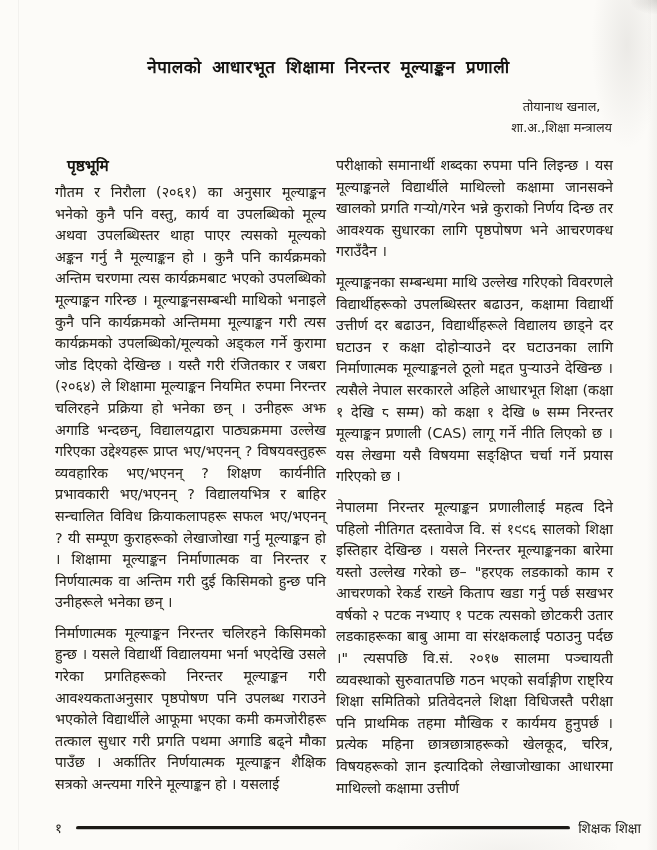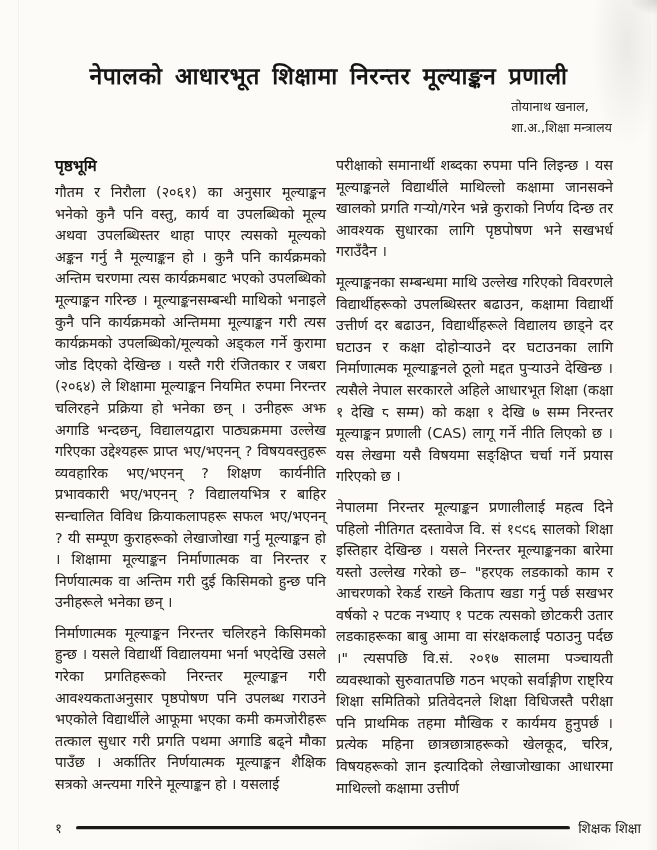--- a/index.html
+++ b/index.html
@@ -36,46 +36,46 @@
   }
   .scan-smudge-bottom {
     position: absolute; right: 40px; bottom: 0; width: 220px; height: 26px;
     background: radial-gradient(ellipse at 50% 100%, rgba(120,115,108,0.07), rgba(120,115,108,0.0) 75%);
   }
   
   .article-title {
     position: absolute;
     top: 44px; left: 30px; right: 30px;
     text-align: center;
-    font-size: 23px;
+    font-size: 17px;
     font-weight: bold;
     color: #161513;
     letter-spacing: 0.5px;
     word-spacing: 4px;
   }
   .byline {
     position: absolute;
     top: 96px; right: 45px;
-    text-align: left;
+    text-align: center;
     font-size: 12.8px;
     line-height: 21px;
     color: #26241f;
   }
   .col {
     position: absolute;
     top: 155px;
     font-size: 14.3px;
     line-height: 21.6px;
     text-align: justify;
     color: #232119;
   }
   .col-left  { left: 55px;  width: 271px; }
   .col-right { left: 336px; width: 277px; }
   .section-heading {
-    margin: 0 0 5px 0;
+    margin: 0 0 5px 12px;
     font-size: 15.4px;
     font-weight: bold;
     line-height: 22px;
     color: #15140f;
     text-align: left;
   }
   .col p { margin: 0 0 9px 0; }
   
   .footer {
     position: absolute;
@@ -113,21 +113,21 @@
     <div>शा.अ.,शिक्षा मन्त्रालय</div>
   </div>
 
   <div class="col col-left">
     <h2 class="section-heading">पृष्ठभूमि</h2>
     <p>गौतम र निरौला (२०६१) का अनुसार मूल्याङ्कन भनेको कुनै पनि वस्तु, कार्य वा उपलब्धिको मूल्य अथवा उपलब्धिस्तर थाहा पाएर त्यसको मूल्यको अङ्कन गर्नु नै मूल्याङ्कन हो । कुनै पनि कार्यक्रमको अन्तिम चरणमा त्यस कार्यक्रमबाट भएको उपलब्धिको मूल्याङ्कन गरिन्छ । मूल्याङ्कनसम्बन्धी माथिको भनाइले कुनै पनि कार्यक्रमको अन्तिममा मूल्याङ्कन गरी त्यस कार्यक्रमको उपलब्धिको/मूल्यको अड्कल गर्ने कुरामा जोड दिएको देखिन्छ । यस्तै गरी रंजितकार र जबरा (२०६४) ले शिक्षामा मूल्याङ्कन नियमित रुपमा निरन्तर चलिरहने प्रक्रिया हो भनेका छन् । उनीहरू अझ अगाडि भन्दछन्, विद्यालयद्वारा पाठ्यक्रममा उल्लेख गरिएका उद्देश्यहरू प्राप्त भए/भएनन् ? विषयवस्तुहरू व्यवहारिक भए/भएनन् ? शिक्षण कार्यनीति प्रभावकारी भए/भएनन् ? विद्यालयभित्र र बाहिर सन्चालित विविध क्रियाकलापहरू सफल भए/भएनन् ? यी सम्पूण कुराहरूको लेखाजोखा गर्नु मूल्याङ्कन हो । शिक्षामा मूल्याङ्कन निर्माणात्मक वा निरन्तर र निर्णयात्मक वा अन्तिम गरी दुई किसिमको हुन्छ पनि उनीहरूले भनेका छन् ।</p>
     <p>निर्माणात्मक मूल्याङ्कन निरन्तर चलिरहने किसिमको हुन्छ । यसले विद्यार्थी विद्यालयमा भर्ना भएदेखि उसले गरेका प्रगतिहरूको निरन्तर मूल्याङ्कन गरी आवश्यकताअनुसार पृष्ठपोषण पनि उपलब्ध गराउने भएकोले विद्यार्थीले आफूमा भएका कमी कमजोरीहरू तत्काल सुधार गरी प्रगति पथमा अगाडि बढ्ने मौका पाउँछ । अर्कातिर निर्णयात्मक मूल्याङ्कन शैक्षिक सत्रको अन्त्यमा गरिने मूल्याङ्कन हो । यसलाई</p>
   </div>
 
   <div class="col col-right">
-    <p>परीक्षाको समानार्थी शब्दका रुपमा पनि लिइन्छ । यस मूल्याङ्कनले विद्यार्थीले माथिल्लो कक्षामा जानसक्ने खालको प्रगति गऱ्यो/गरेन भन्ने कुराको निर्णय दिन्छ तर आवश्यक सुधारका लागि पृष्ठपोषण भने सखभर्ध गराउँदैन ।</p>
+    <p>परीक्षाको समानार्थी शब्दका रुपमा पनि लिइन्छ । यस मूल्याङ्कनले विद्यार्थीले माथिल्लो कक्षामा जानसक्ने खालको प्रगति गऱ्यो/गरेन भन्ने कुराको निर्णय दिन्छ तर आवश्यक सुधारका लागि पृष्ठपोषण भने आचरणक्ध गराउँदैन ।</p>
     <p>मूल्याङ्कनका सम्बन्धमा माथि उल्लेख गरिएको विवरणले विद्यार्थीहरूको उपलब्धिस्तर बढाउन, कक्षामा विद्यार्थी उत्तीर्ण दर बढाउन, विद्यार्थीहरूले विद्यालय छाड्ने दर घटाउन र कक्षा दोहोऱ्याउने दर घटाउनका लागि निर्माणात्मक मूल्याङ्कनले ठूलो मद्दत पुऱ्याउने देखिन्छ । त्यसैले नेपाल सरकारले अहिले आधारभूत शिक्षा (कक्षा १ देखि ८ सम्म) को कक्षा १ देखि ७ सम्म निरन्तर मूल्याङ्कन प्रणाली (CAS) लागू गर्ने नीति लिएको छ । यस लेखमा यसै विषयमा सङ्क्षिप्त चर्चा गर्ने प्रयास गरिएको छ ।</p>
     <p>नेपालमा निरन्तर मूल्याङ्कन प्रणालीलाई महत्व दिने पहिलो नीतिगत दस्तावेज वि. सं १९९६ सालको शिक्षा इस्तिहार देखिन्छ । यसले निरन्तर मूल्याङ्कनका बारेमा यस्तो उल्लेख गरेको छ– "हरएक लडकाको काम र आचरणको रेकर्ड राख्ने किताप खडा गर्नु पर्छ सखभर वर्षको २ पटक नभ्याए १ पटक त्यसको छोटकरी उतार लडकाहरूका बाबु आमा वा संरक्षकलाई पठाउनु पर्दछ ।" त्यसपछि वि.सं. २०१७ सालमा पञ्चायती व्यवस्थाको सुरुवातपछि गठन भएको सर्वाङ्गीण राष्ट्रिय शिक्षा समितिको प्रतिवेदनले शिक्षा विधिजस्तै परीक्षा पनि प्राथमिक तहमा मौखिक र कार्यमय हुनुपर्छ । प्रत्येक महिना छात्रछात्राहरूको खेलकूद, चरित्र, विषयहरूको ज्ञान इत्यादिको लेखाजोखाका आधारमा माथिल्लो कक्षामा उत्तीर्ण</p>
   </div>
 
   <div class="footer">
     <span class="page-number">१</span>
     <span class="footer-rule"></span>
     <span class="running-title">शिक्षक शिक्षा</span>
   </div>
 

